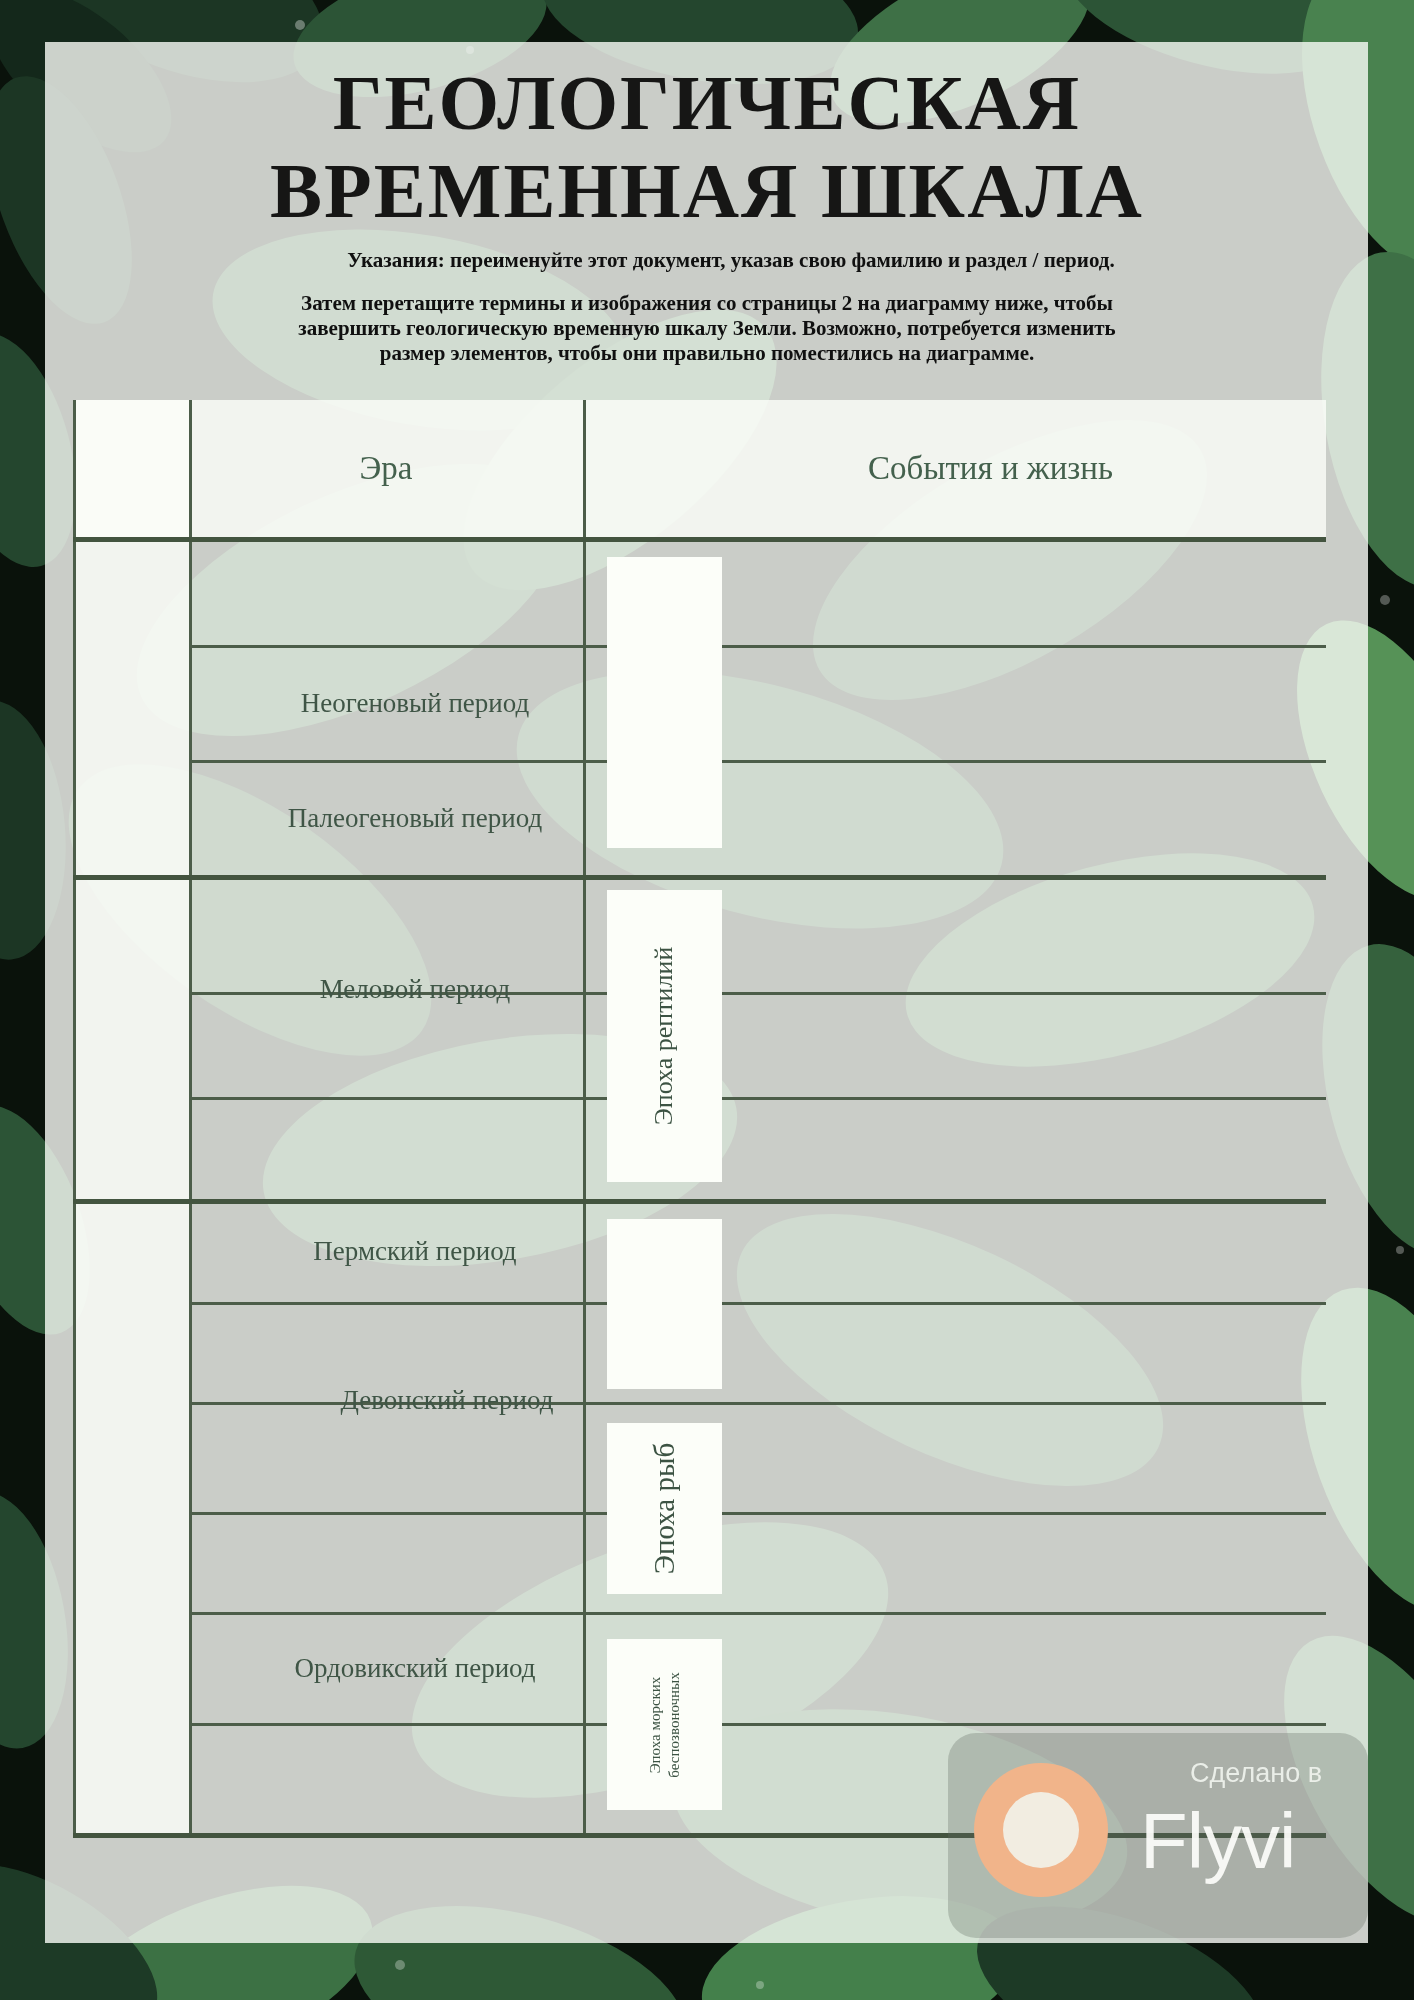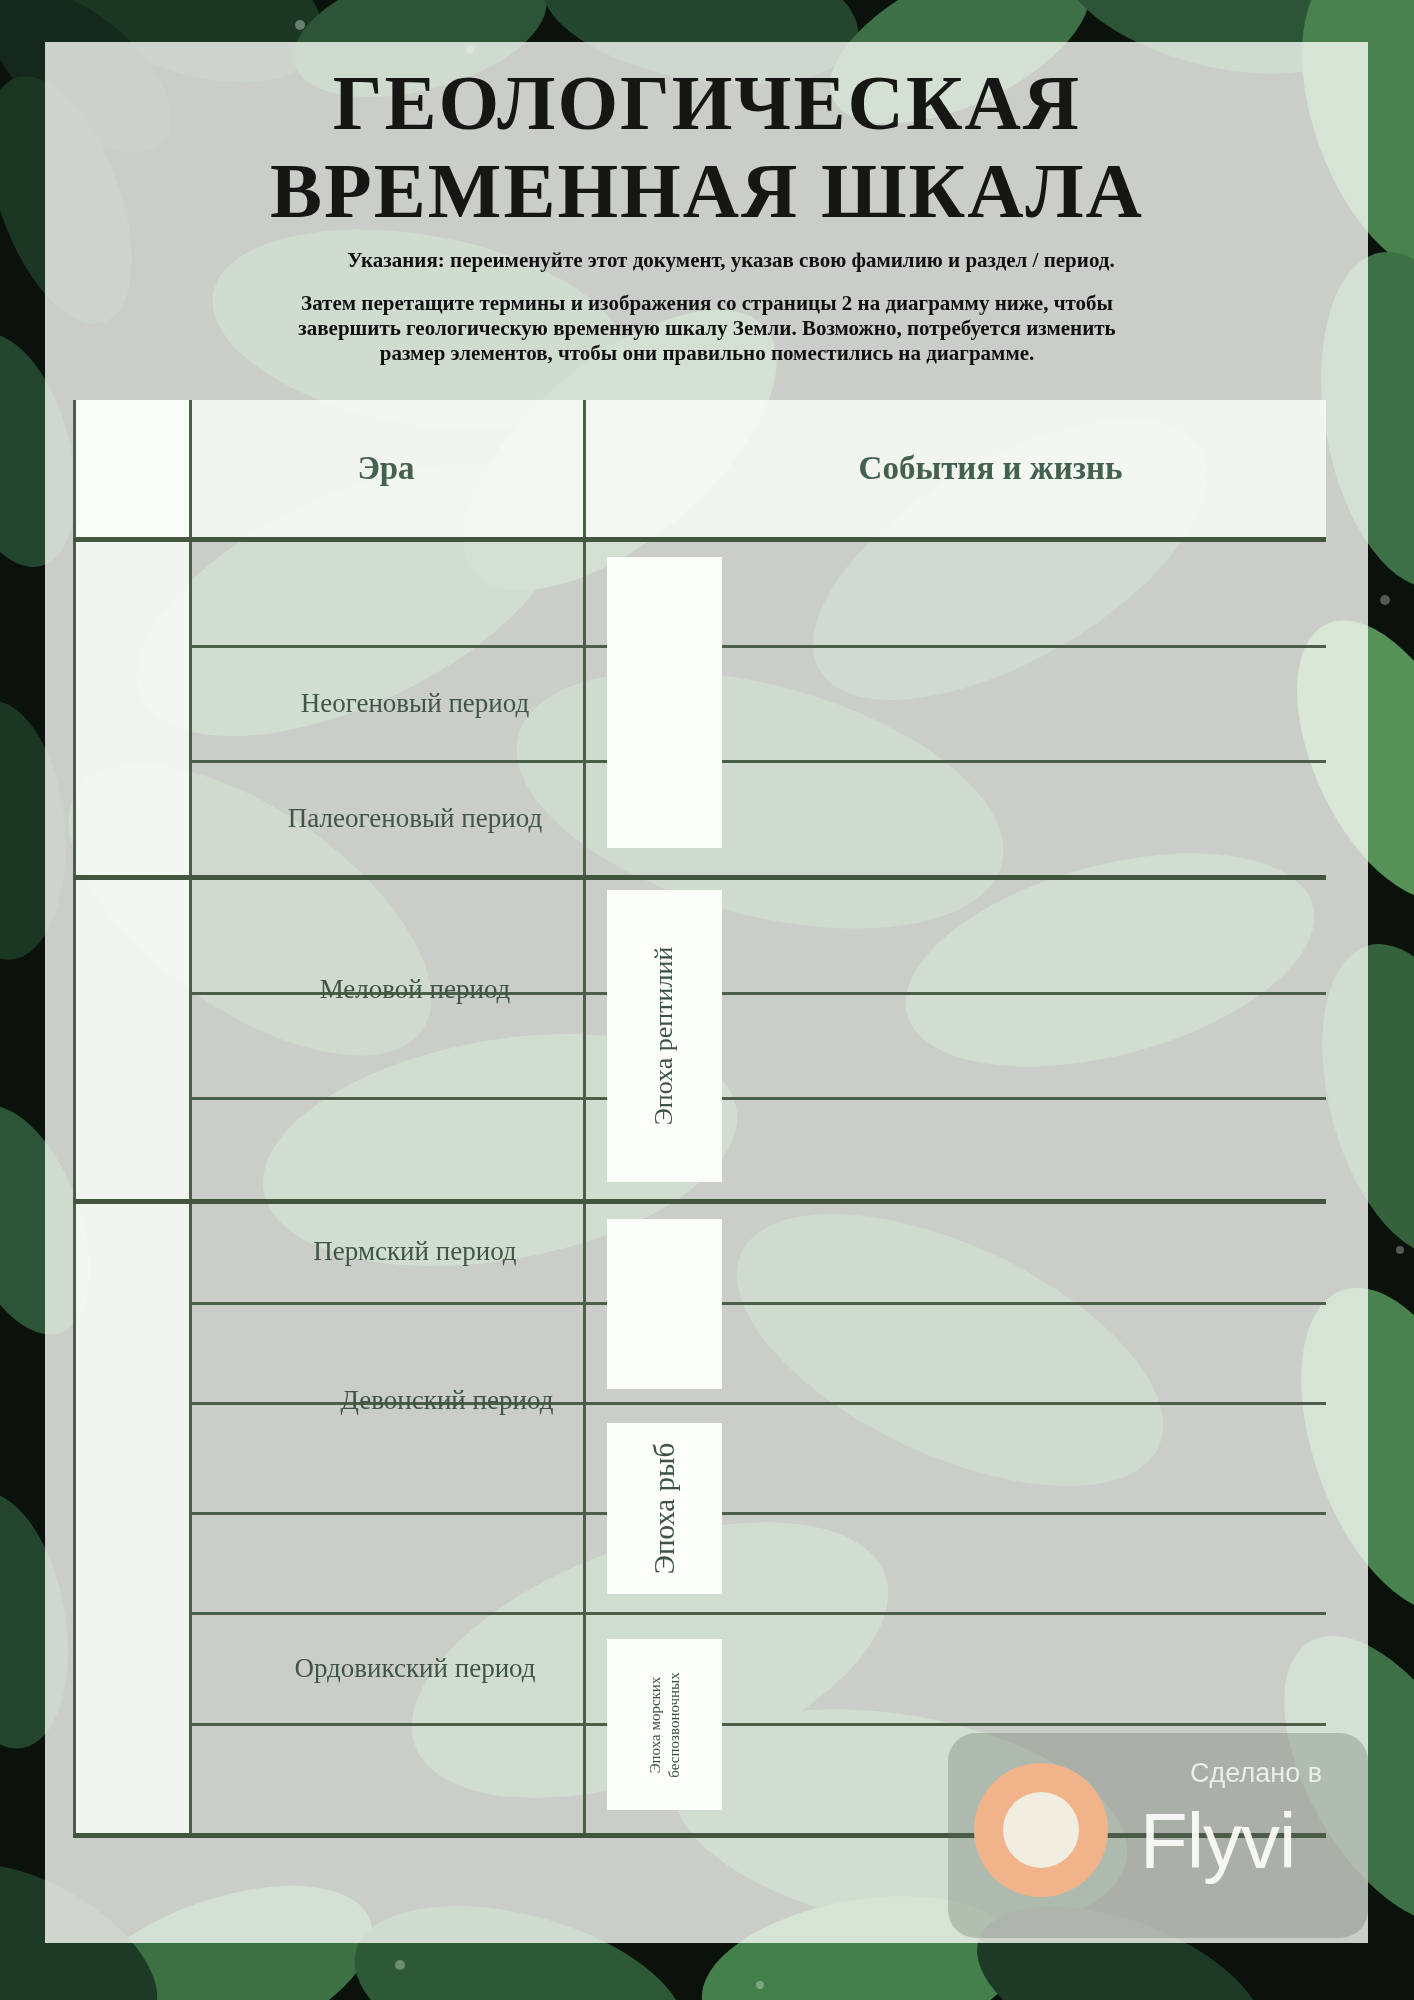--- a/index.html
+++ b/index.html
@@ -17,21 +17,21 @@
          font-weight:bold;font-size:21px;line-height:25px;color:#101010;}
   
   .lightbg{position:absolute;background:rgba(251,254,249,0.80);}
   #hdrbg{left:76px;top:400px;width:1250px;height:137px;}
   #spinebg{left:76px;top:400px;width:113px;height:1433px;}
   
   .vline{position:absolute;top:400px;height:1438px;width:3px;background:#4c5d49;}
   .hline{position:absolute;height:3px;background:#4c5d49;left:189px;width:1137px;}
   .hline.thick{height:5px;background:#43543f;left:73px;width:1253px;}
   
-  .col-head{position:absolute;top:450px;text-align:center;font-weight:bold;
+  .col-head{position:absolute;top:450px;text-align:center;font-weight:normal;
          font-size:33px;color:#44614d;}
   
   .period{position:absolute;left:189px;width:394px;text-align:center;
          font-size:27px;color:#3f5546;margin-left:29px;}
   
   .wbox{position:absolute;left:607px;width:115px;background:#fcfef9;
         display:flex;align-items:center;justify-content:center;}
   .rot{transform:rotate(-90deg);white-space:nowrap;color:#3c5343;}
   .rot2{transform:rotate(-90deg);color:#3c5343;text-align:center;}
   #box-reptiles .rot{font-size:26px;}

